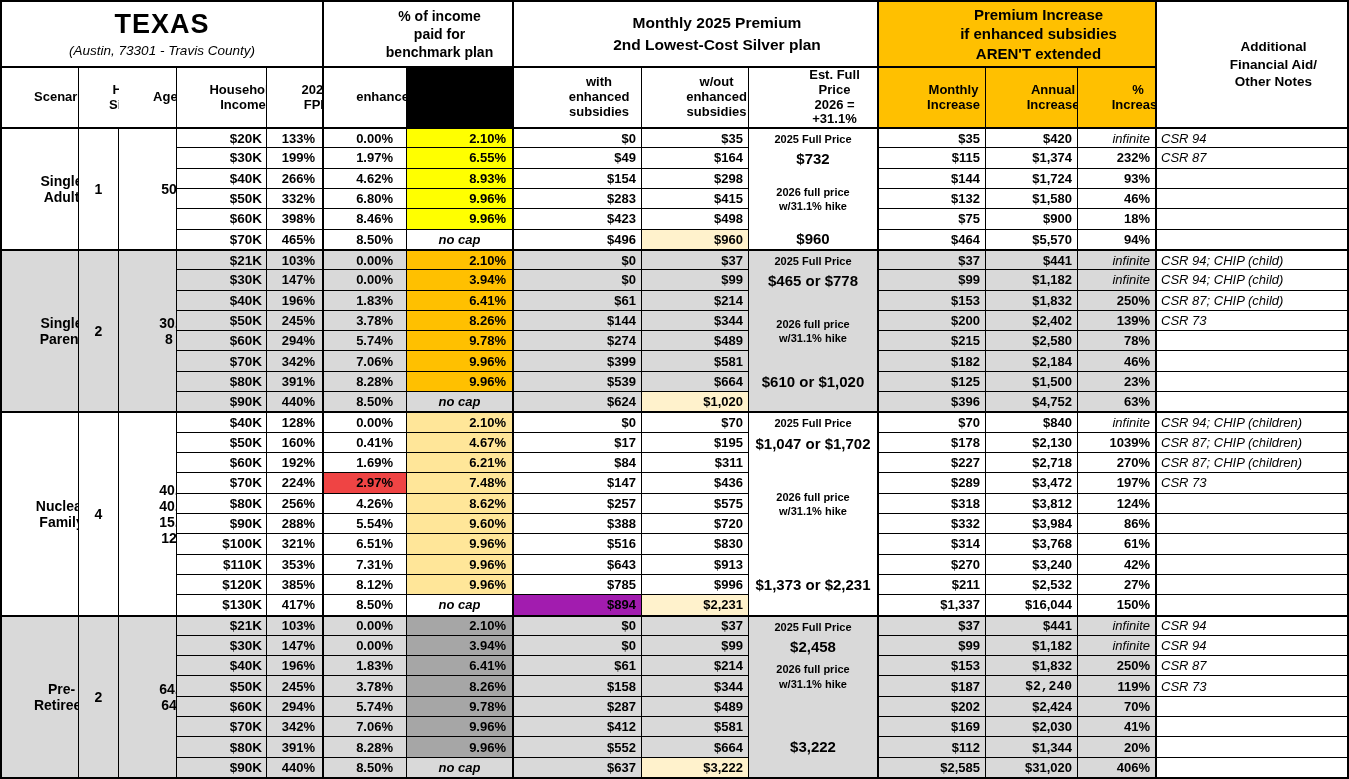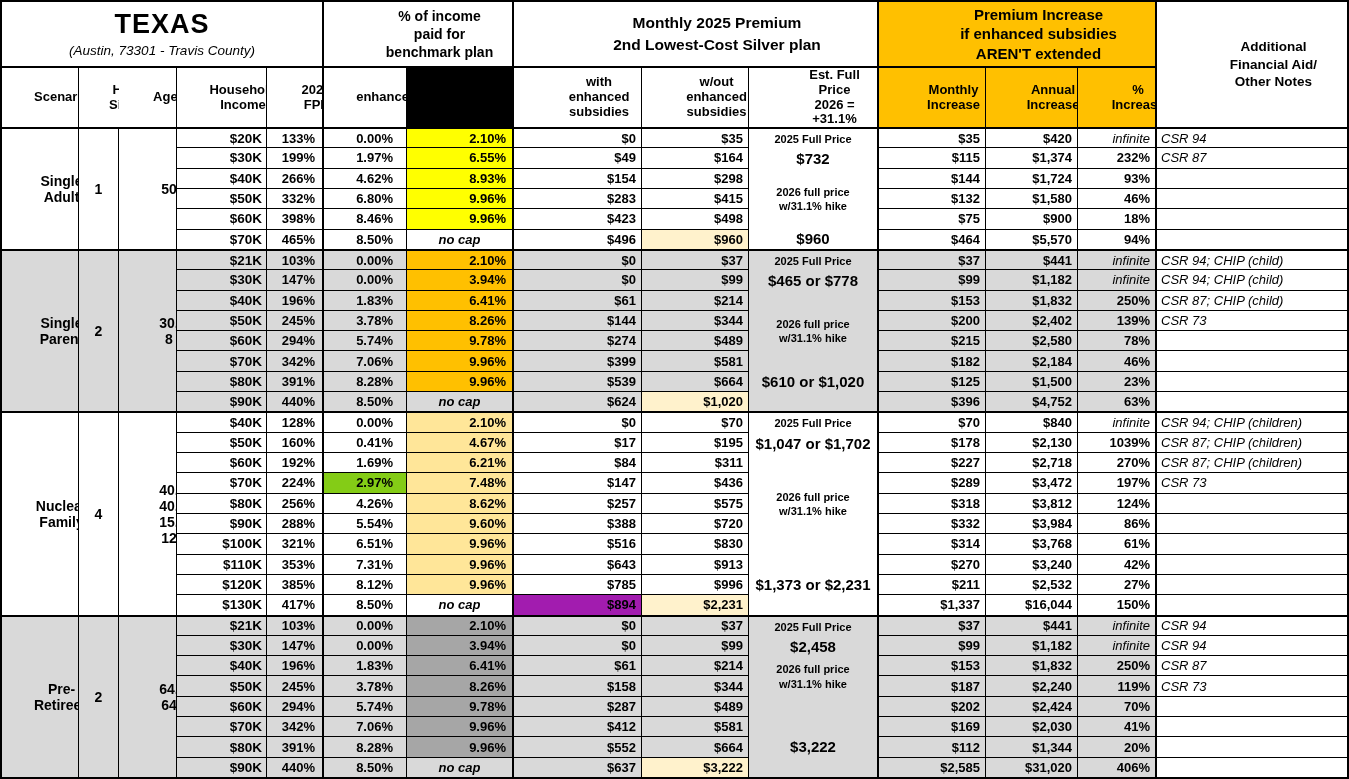--- a/index.html
+++ b/index.html
@@ -304,21 +304,21 @@
       <div class="cell num enh bl" style="grid-area: 19 / 6; background: rgb(255, 255, 255);">1.69%</div>
       <div class="cell num unenh" style="grid-area: 19 / 7; background: rgb(255, 230, 153);">6.21%</div>
       <div class="cell num bl" style="grid-area: 19 / 8; background: rgb(255, 255, 255);">$84</div>
       <div class="cell num" style="grid-area: 19 / 9; background: rgb(255, 255, 255);">$311</div>
       <div class="cell num bl" style="grid-area: 19 / 11; background: rgb(255, 255, 255);">$227</div>
       <div class="cell num" style="grid-area: 19 / 12; background: rgb(255, 255, 255);">$2,718</div>
       <div class="cell num" style="grid-area: 19 / 13; background: rgb(255, 255, 255);">270%</div>
       <div class="cell note bl" style="grid-area: 19 / 14; background: rgb(255, 255, 255);">CSR 87; CHIP (children)</div>
       <div class="cell num income" style="grid-area: 20 / 4; background: rgb(255, 255, 255);">$70K</div>
       <div class="cell num fpl" style="grid-area: 20 / 5; background: rgb(255, 255, 255);">224%</div>
-      <div class="cell num enh bl" style="grid-area: 20 / 6; background: #84cc16;">2.97%</div>
+      <div class="cell num enh bl" style="grid-area: 20 / 6; background: #ef4444;">2.97%</div>
       <div class="cell num unenh" style="grid-area: 20 / 7; background: rgb(255, 230, 153);">7.48%</div>
       <div class="cell num bl" style="grid-area: 20 / 8; background: rgb(255, 255, 255);">$147</div>
       <div class="cell num" style="grid-area: 20 / 9; background: rgb(255, 255, 255);">$436</div>
       <div class="cell num bl" style="grid-area: 20 / 11; background: rgb(255, 255, 255);">$289</div>
       <div class="cell num" style="grid-area: 20 / 12; background: rgb(255, 255, 255);">$3,472</div>
       <div class="cell num" style="grid-area: 20 / 13; background: rgb(255, 255, 255);">197%</div>
       <div class="cell note bl" style="grid-area: 20 / 14; background: rgb(255, 255, 255);">CSR 73</div>
       <div class="cell num income" style="grid-area: 21 / 4; background: rgb(255, 255, 255);">$80K</div>
       <div class="cell num fpl" style="grid-area: 21 / 5; background: rgb(255, 255, 255);">256%</div>
       <div class="cell num enh bl" style="grid-area: 21 / 6; background: rgb(255, 255, 255);">4.26%</div>
@@ -422,21 +422,21 @@
       <div class="cell num" style="grid-area: 29 / 12; background: rgb(217, 217, 217);">$1,832</div>
       <div class="cell num" style="grid-area: 29 / 13; background: rgb(217, 217, 217);">250%</div>
       <div class="cell note bl" style="grid-area: 29 / 14; background: rgb(255, 255, 255);">CSR 87</div>
       <div class="cell num income" style="grid-area: 30 / 4; background: rgb(217, 217, 217);">$50K</div>
       <div class="cell num fpl" style="grid-area: 30 / 5; background: rgb(217, 217, 217);">245%</div>
       <div class="cell num enh bl" style="grid-area: 30 / 6; background: rgb(217, 217, 217);">3.78%</div>
       <div class="cell num unenh" style="grid-area: 30 / 7; background: rgb(166, 166, 166);">8.26%</div>
       <div class="cell num bl" style="grid-area: 30 / 8; background: rgb(217, 217, 217);">$158</div>
       <div class="cell num" style="grid-area: 30 / 9; background: rgb(217, 217, 217);">$344</div>
       <div class="cell num bl" style="grid-area: 30 / 11; background: rgb(217, 217, 217);">$187</div>
-      <div class="cell num" style="grid-area: 30 / 12; background: rgb(217, 217, 217);">$2,240</div>
+      <div class="cell num" style="grid-area: 30 / 12; background: rgb(217, 217, 217); font-family: Liberation Mono, monospace;">$2,240</div>
       <div class="cell num" style="grid-area: 30 / 13; background: rgb(217, 217, 217);">119%</div>
       <div class="cell note bl" style="grid-area: 30 / 14; background: rgb(255, 255, 255);">CSR 73</div>
       <div class="cell num income" style="grid-area: 31 / 4; background: rgb(217, 217, 217);">$60K</div>
       <div class="cell num fpl" style="grid-area: 31 / 5; background: rgb(217, 217, 217);">294%</div>
       <div class="cell num enh bl" style="grid-area: 31 / 6; background: rgb(217, 217, 217);">5.74%</div>
       <div class="cell num unenh" style="grid-area: 31 / 7; background: rgb(166, 166, 166);">9.78%</div>
       <div class="cell num bl" style="grid-area: 31 / 8; background: rgb(217, 217, 217);">$287</div>
       <div class="cell num" style="grid-area: 31 / 9; background: rgb(217, 217, 217);">$489</div>
       <div class="cell num bl" style="grid-area: 31 / 11; background: rgb(217, 217, 217);">$202</div>
       <div class="cell num" style="grid-area: 31 / 12; background: rgb(217, 217, 217);">$2,424</div>

